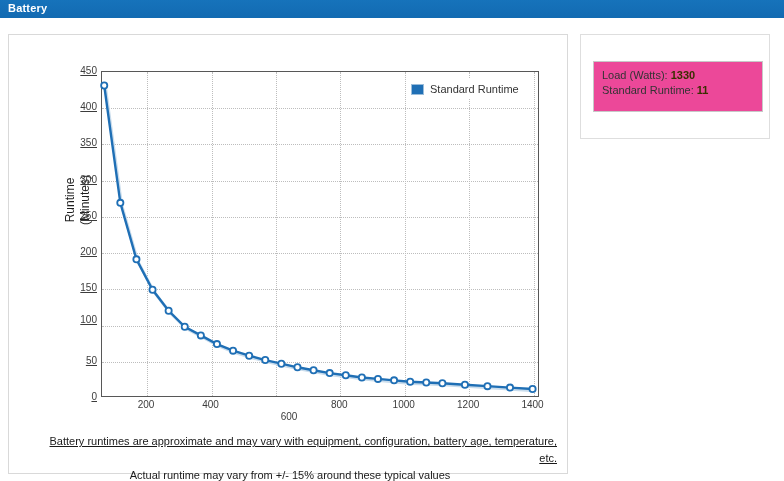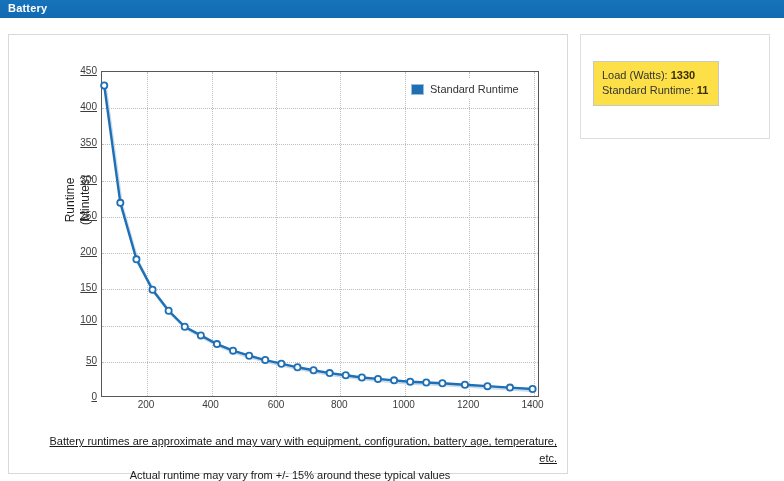--- a/index.html
+++ b/index.html
@@ -55,23 +55,23 @@
     position: absolute;
     left: 580px; top: 16px;
     width: 190px; height: 105px;
     background: #ffffff;
     border: 1px solid #dedede;
     box-sizing: border-box;
   }
   #tooltip-box {
     position: absolute;
     left: 12px; top: 26px;
-    width: 126px;
-    padding: 6px 8px 7px 8px;
-    background: #fde047;
+    width: 170px;
+    padding: 6px 8px 13px 8px;
+    background: #ec4899;
     border: 1px solid #c8c8c8;
     box-sizing: border-box;
   }
   .tooltip-row {
     font-size: 11px;
     color: #333333;
     line-height: 15px;
     white-space: nowrap;
   }
   .tooltip-row .tk { color: #333333; }
@@ -273,21 +273,21 @@
           <circle cx="341.38235294117646" cy="312.23555555555555" r="3.1" fill="#ffffff" stroke="#1f6fb5" stroke-width="1.8"></circle>
           <circle cx="363.9264705882353" cy="313.68444444444447" r="3.1" fill="#ffffff" stroke="#1f6fb5" stroke-width="1.8"></circle>
           <circle cx="386.4705882352941" cy="315.1333333333333" r="3.1" fill="#ffffff" stroke="#1f6fb5" stroke-width="1.8"></circle>
           <circle cx="409.0147058823529" cy="316.58222222222224" r="3.1" fill="#ffffff" stroke="#1f6fb5" stroke-width="1.8"></circle>
           <circle cx="431.55882352941177" cy="318.0311111111111" r="3.1" fill="#ffffff" stroke="#1f6fb5" stroke-width="1.8"></circle>
         </svg>
 
       <div id="xtick-row">
           <div class="xtick-label" style="left: 45.0882px;">200</div>
           <div class="xtick-label" style="left: 109.5px;">400</div>
-          <div class="xtick-label" style="left: 175px;">600</div>
+          <div class="xtick-label" style="left: 188px; margin-top: 12px;">600</div>
           <div class="xtick-label" style="left: 238.324px;">800</div>
           <div class="xtick-label" style="left: 302.735px;">1000</div>
           <div class="xtick-label" style="left: 367.147px;">1200</div>
           <div class="xtick-label" style="left: 431.559px;">1400</div>
         </div>
 
 
       <div id="legend">
         <span id="legend-swatch"></span>
         <span id="legend-label">Standard Runtime</span>

